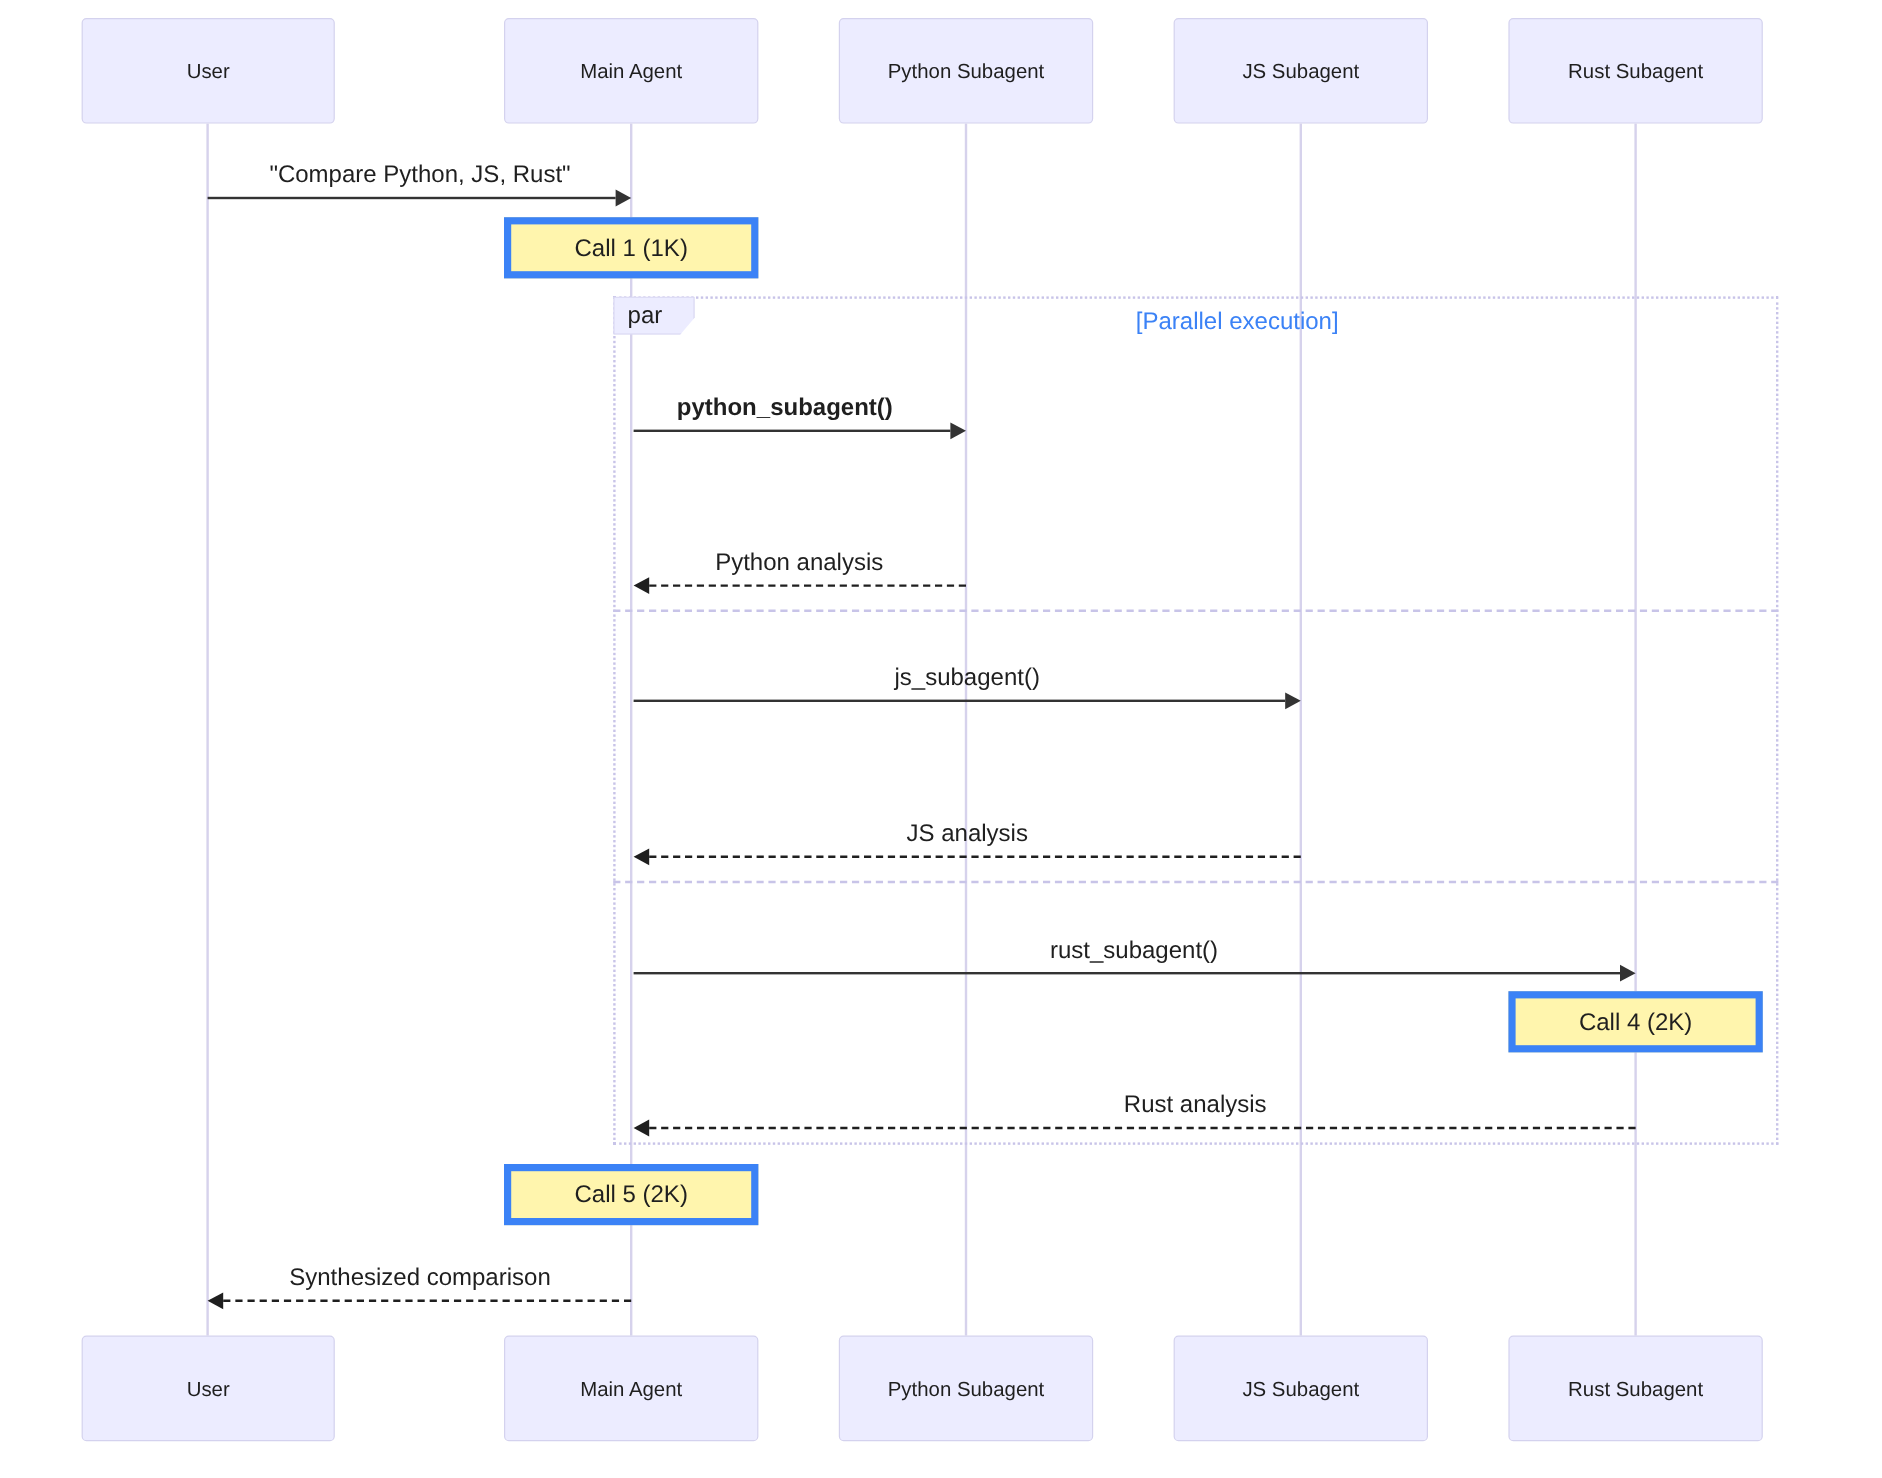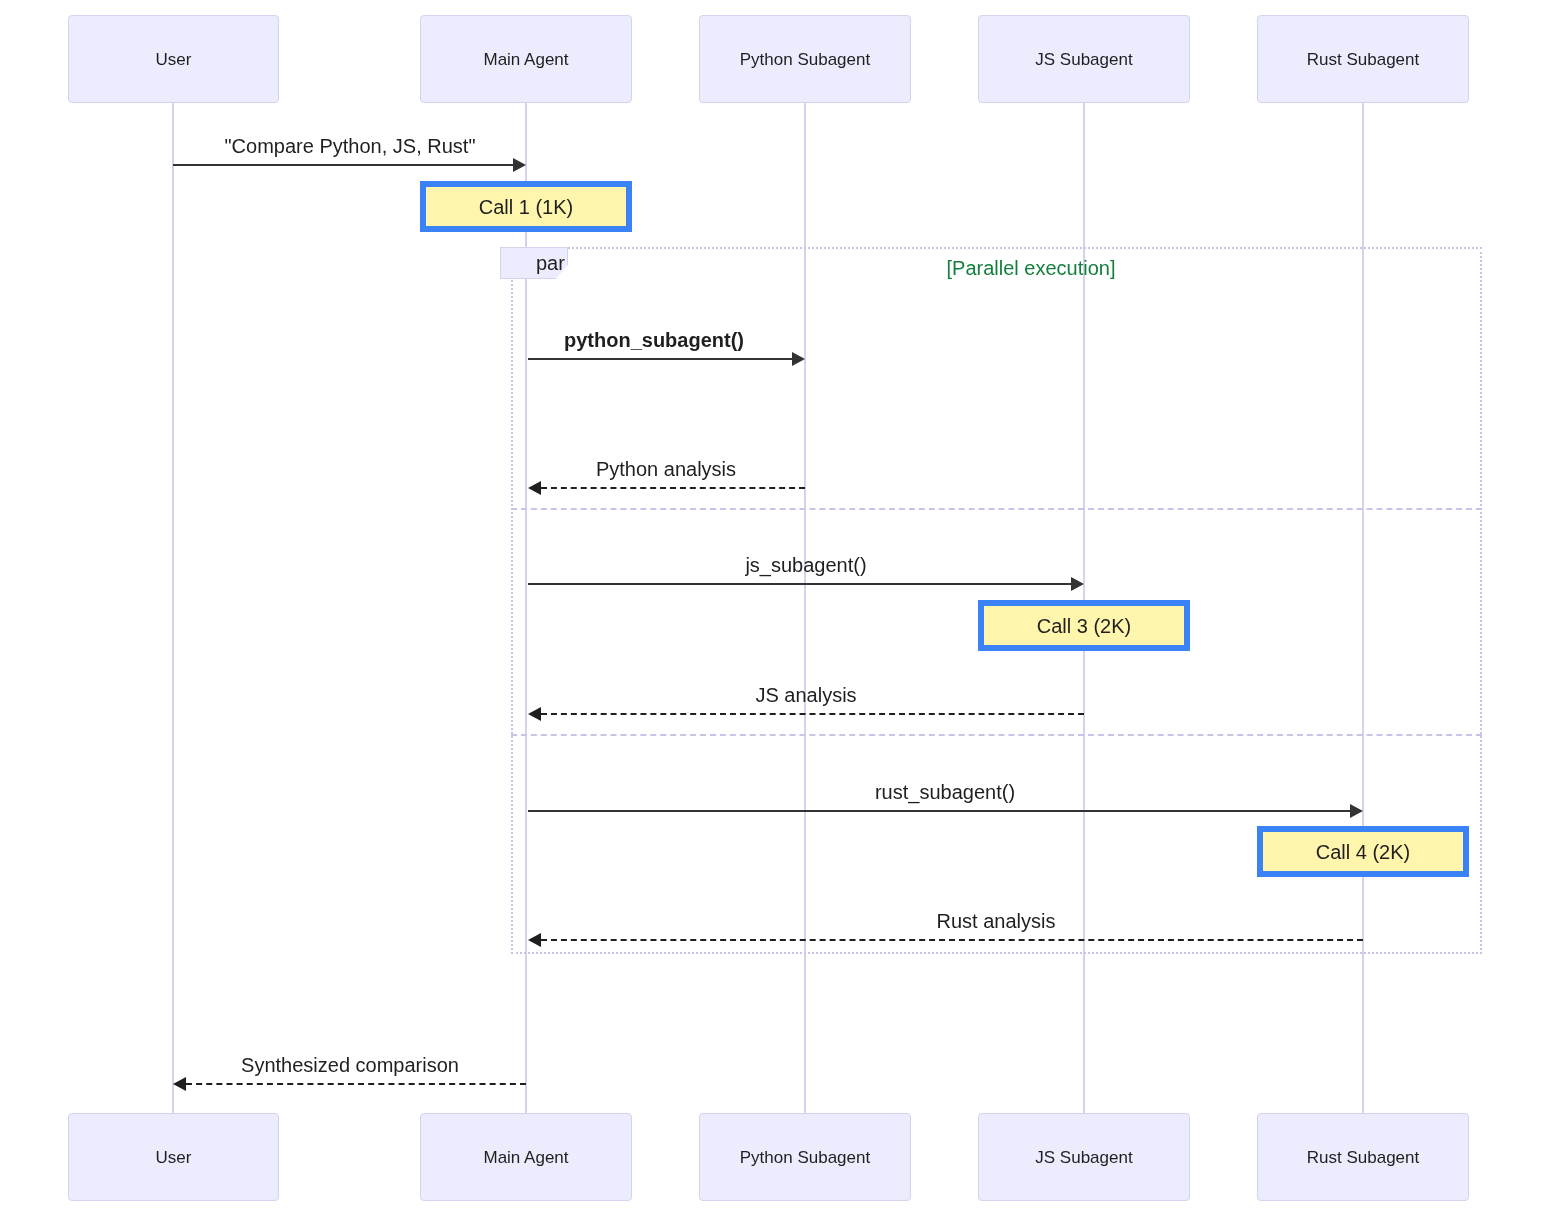--- a/index.html
+++ b/index.html
@@ -33,38 +33,38 @@
             transform:translateX(-50%);line-height:1;}
 
   
   .parblock{position:absolute;border:2px dotted #c8c4e8;box-sizing:border-box;}
   .pardiv{position:absolute;height:0;border-top:2px dashed #c8c4e8;}
   .partag{position:absolute;background:#ECECFF;border:1px solid #d4d2ee;
           height:32px;width:68px;box-sizing:border-box;
           clip-path:polygon(0 0,100% 0,100% 55%,82% 100%,0 100%);
           display:flex;align-items:center;}
   .partag span{font-size:20px;color:#1f1f1f;padding-left:11px;line-height:1;}
-  .parlabel{position:absolute;font-size:20px;color:#15803d;white-space:nowrap;
+  .parlabel{position:absolute;font-size:20px;color:#3b82f6;white-space:nowrap;
             transform:translateX(-50%);line-height:1;}
 </style>
 </head>
 <body>
 
 <div id="stage">
 
   <div class="lifeline" style="left:172px;"></div>
   <div class="lifeline" style="left:525px;"></div>
   <div class="lifeline" style="left:804px;"></div>
   <div class="lifeline" style="left:1083px;"></div>
   <div class="lifeline" style="left:1362px;"></div>
 
   <div class="parblock" style="left:511px;top:247px;width:971px;height:707px;"></div>
   <div class="pardiv" style="left:511px;top:508px;width:971px;"></div>
   <div class="pardiv" style="left:511px;top:734px;width:971px;"></div>
-  <div class="partag" style="left:500px;top:247px;padding-left:24px;">
+  <div class="partag" style="left:511px;top:247px;">
     <span>par</span>
   </div>
   <div class="parlabel" style="left:1031px;top:258px;">[Parallel execution]</div>
 
   <div class="actor" style="left:68px;top:15px;width:211px;">
     <span>User</span>
   </div>
   <div class="actor" style="left:420px;top:15px;width:212px;">
     <span>Main Agent</span>
   </div>
@@ -108,38 +108,38 @@
 
 
   <div class="msglabel" style="left:666px;top:459px;">Python analysis</div>
   <div class="msg dashed" style="left:541px;top:487px;width:264px;"></div>
   <div class="arrowhead left" style="left:528px;top:481px;"></div>
 
   <div class="msglabel" style="left:806px;top:555px;">js_subagent()</div>
   <div class="msg solid" style="left:528px;top:583px;width:543px;"></div>
   <div class="arrowhead right" style="left:1071px;top:577px;"></div>
 
-  <div class="note" style="left:978px;top:600px;width:212px;">
-    <span>Call 3 (2K)</span>
-  </div>
 
   <div class="msglabel" style="left:806px;top:685px;">JS analysis</div>
   <div class="msg dashed" style="left:541px;top:713px;width:543px;"></div>
   <div class="arrowhead left" style="left:528px;top:707px;"></div>
 
   <div class="msglabel" style="left:945px;top:782px;">rust_subagent()</div>
   <div class="msg solid" style="left:528px;top:810px;width:822px;"></div>
   <div class="arrowhead right" style="left:1350px;top:804px;"></div>
 
   <div class="note" style="left:1257px;top:826px;width:212px;">
     <span>Call 4 (2K)</span>
   </div>
 
   <div class="msglabel" style="left:996px;top:911px;">Rust analysis</div>
   <div class="msg dashed" style="left:541px;top:939px;width:822px;"></div>
   <div class="arrowhead left" style="left:528px;top:933px;"></div>
 
+  <div class="note" style="left:420px;top:970px;width:212px;">
+    <span>Call 5 (2K)</span>
+  </div>
 
   <div class="msglabel" style="left:350px;top:1055px;">Synthesized comparison</div>
   <div class="msg dashed" style="left:186px;top:1083px;width:340px;"></div>
   <div class="arrowhead left" style="left:173px;top:1077px;"></div>
 
 </div>
 
 </body></html>

